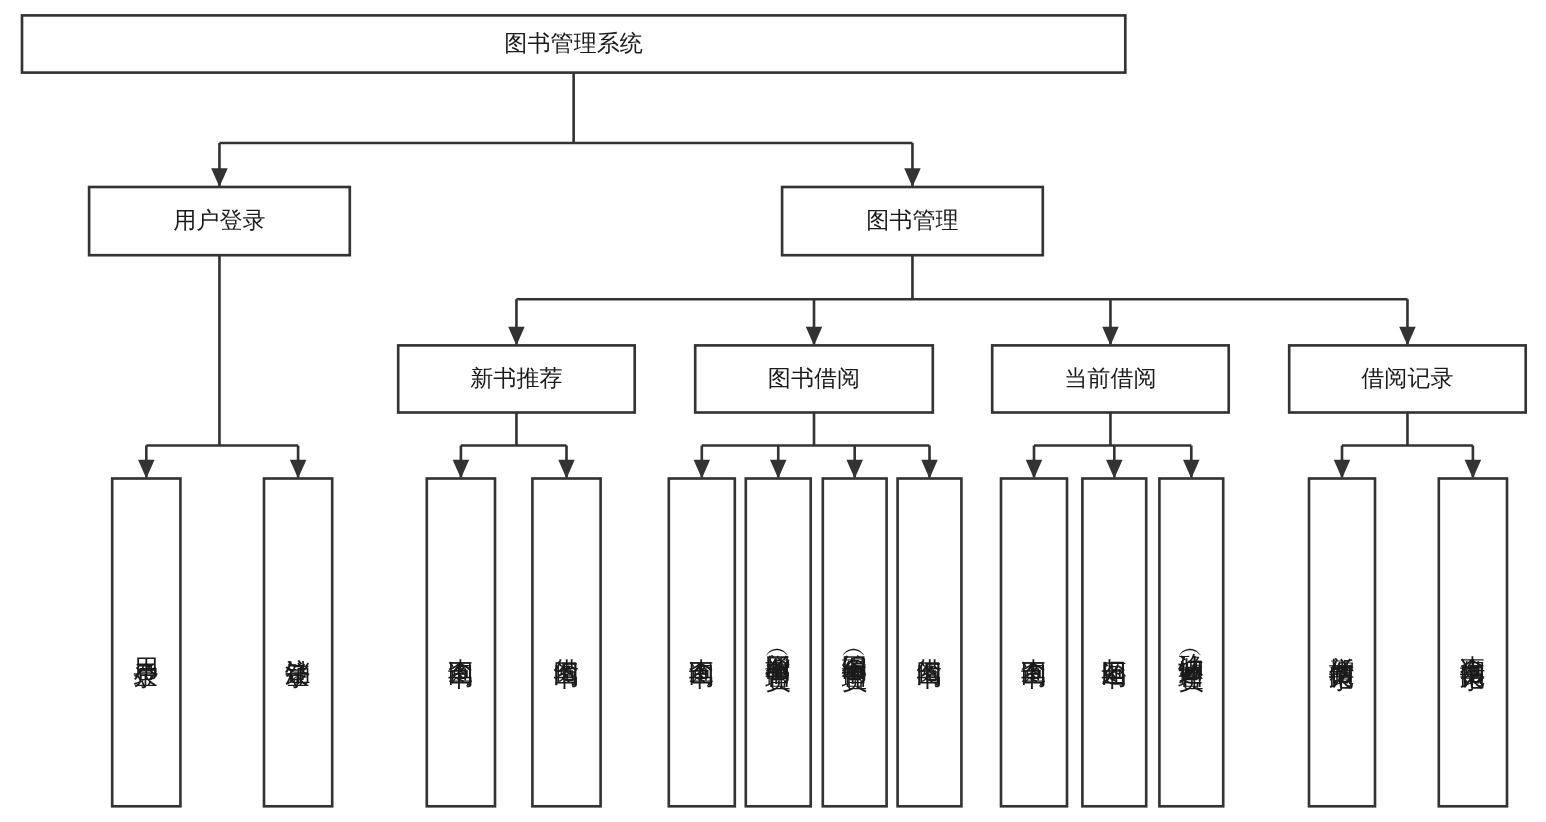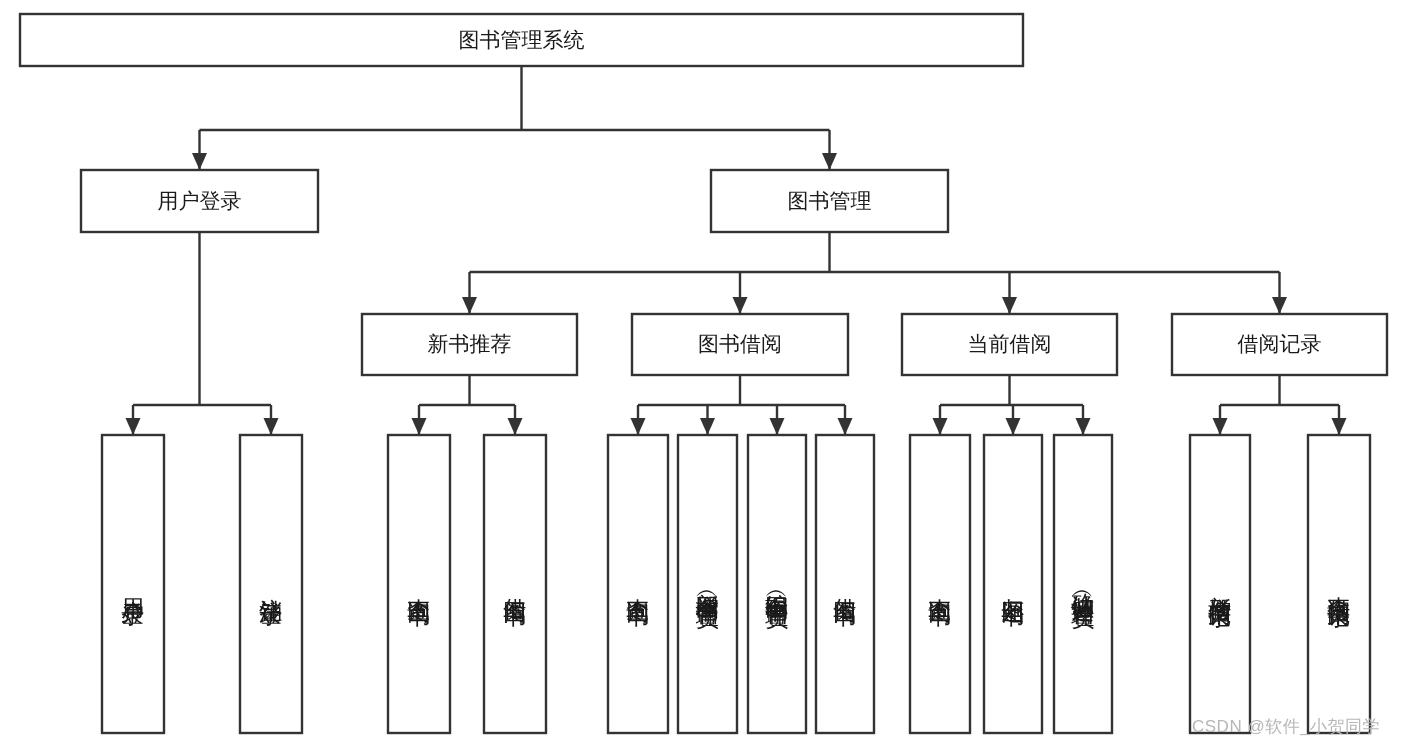--- a/index.html
+++ b/index.html
@@ -173,14 +173,13 @@
       <div class="leaf-label" style="left: 608px; top: 435px; width: 60px; height: 298px;">查询图书</div>
       <div class="leaf-label" style="left: 678px; top: 435px; width: 59px; height: 298px;">新增图书（管理员）</div>
       <div class="leaf-label" style="left: 748px; top: 435px; width: 58px; height: 298px;">编辑图书（管理员）</div>
       <div class="leaf-label" style="left: 816px; top: 435px; width: 58px; height: 298px;">借阅图书</div>
       <div class="leaf-label" style="left: 910px; top: 435px; width: 60px; height: 298px;">查询图书</div>
       <div class="leaf-label" style="left: 984px; top: 435px; width: 58px; height: 298px;">归还图书</div>
       <div class="leaf-label" style="left: 1054px; top: 435px; width: 58px; height: 298px;">确认归还（管理员）</div>
       <div class="leaf-label" style="left: 1190px; top: 435px; width: 60px; height: 298px;">新增借阅记录</div>
       <div class="leaf-label" style="left: 1308px; top: 435px; width: 62px; height: 298px;">查询借阅记录</div>
     </div>
-  <div class="watermark" id="watermark" style="left: 1192px; top: 715px;">CSDN @软件_小贺同学</div>
 </div>
 
 </body></html>

